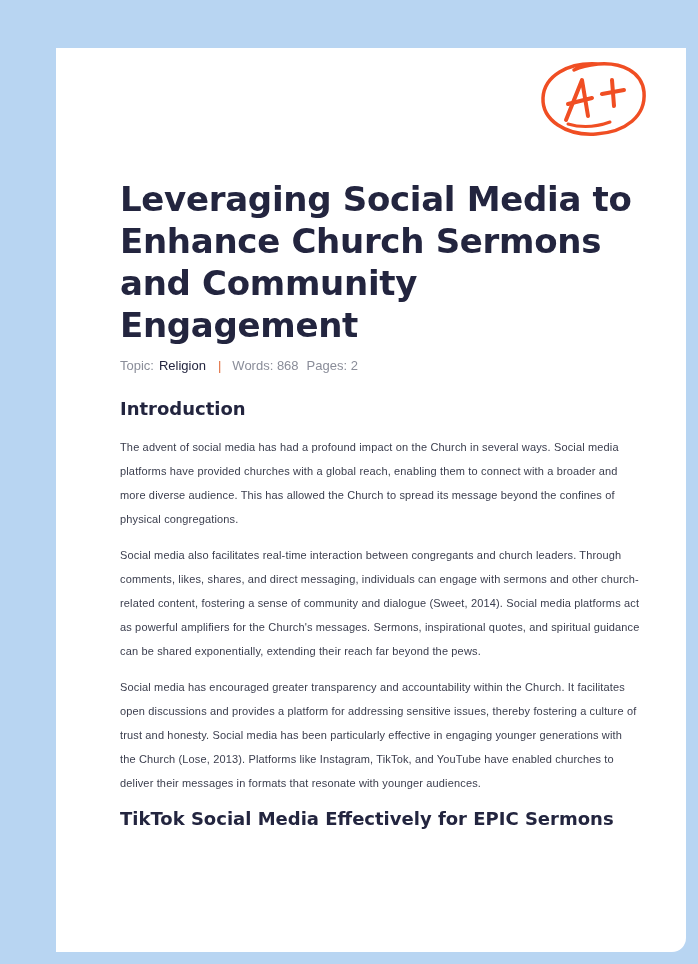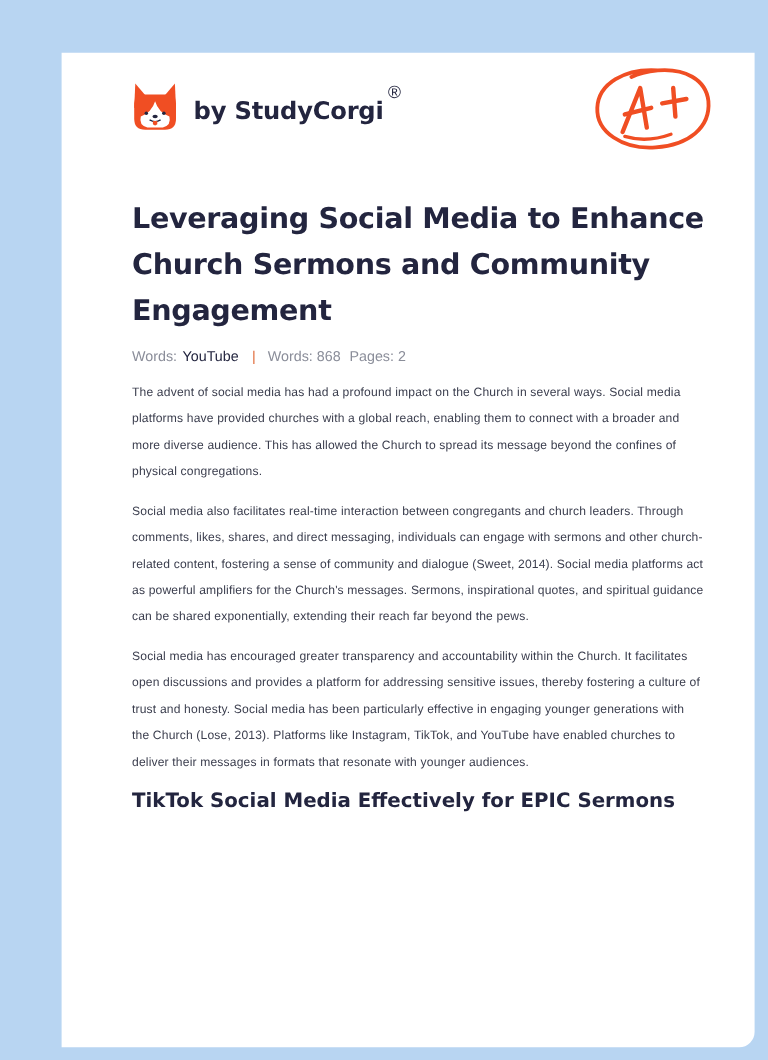--- a/index.html
+++ b/index.html
@@ -63,21 +63,21 @@
       height: 82px;
     }
     .content {
       position: absolute;
       left: 64px;
       top: 130px;
       width: 520px;
     }
     .title {
       font-family: "DejaVu Sans", sans-serif;
-      font-size: 26px;
+      font-size: 34px;
       line-height: 42px;
       font-weight: 700;
       color: #23253f;
       letter-spacing: -0.3px;
     }
     .meta {
       margin-top: 12px;
       font-size: 13px;
       color: #8a8d99;
       display: flex;
@@ -113,63 +113,42 @@
     }
     .paragraph.first { margin-top: 14px; }
     .paragraph + .paragraph { }
   </style>
 </head>
 <body>
 
 <div class="page-card">
 
   <div class="header">
-    <div class="logo">
-      <svg class="corgi-icon" viewBox="0 0 42 46">
-
-        <path d="M3 2 L15 16 L8 26 L2 24 Z" fill="#f04e23"></path>
-        <path d="M39 2 L27 16 L34 26 L40 24 Z" fill="#f04e23"></path>
-
-        <path d="M2 20 Q2 12 10 12 L32 12 Q40 12 40 20 L40 34 Q40 44 30 44 L12 44 Q2 44 2 34 Z" fill="#f04e23"></path>
-
-        <path d="M21 18 Q24 28 34 32 Q36 40 28 42 L14 42 Q6 40 8 32 Q18 28 21 18 Z" fill="#ffffff"></path>
-
-        <circle cx="13" cy="29" r="1.6" fill="#23253f"></circle>
-        <circle cx="29" cy="29" r="1.6" fill="#23253f"></circle>
-
-        <ellipse cx="21" cy="32" rx="2.4" ry="1.6" fill="#23253f"></ellipse>
-
-        <path d="M16 35 Q21 38 26 35" stroke="#23253f" stroke-width="1.2" fill="none"></path>
-
-        <path d="M19 36 L23 36 L23 39 Q21 41 19 39 Z" fill="#f04e23"></path>
-      </svg>
-      <span class="brand-text">by StudyCorgi</span>
-      <span class="registered">®</span>
-    </div>
 
     <svg class="grade-badge" viewBox="0 0 112 82">
       <path d="M60 6 C30 4 6 18 5 40 C4 62 28 78 58 76 C88 74 108 58 106 34 C104 14 84 4 60 6 C50 7 42 9 36 12" stroke="#f04e23" stroke-width="3.5" fill="none" stroke-linecap="round"></path>
       <path d="M28 62 L44 22 L50 58" stroke="#f04e23" stroke-width="4" fill="none" stroke-linecap="round" stroke-linejoin="round"></path>
       <path d="M30 46 L54 40" stroke="#f04e23" stroke-width="4" fill="none" stroke-linecap="round"></path>
       <path d="M64 36 L86 32" stroke="#f04e23" stroke-width="4" fill="none" stroke-linecap="round"></path>
       <path d="M74 22 L76 48" stroke="#f04e23" stroke-width="4" fill="none" stroke-linecap="round"></path>
       <path d="M30 66 Q50 72 72 64" stroke="#f04e23" stroke-width="3" fill="none" stroke-linecap="round"></path>
     </svg>
   </div>
 
   <div class="content">
     <h1 class="title">Leveraging Social Media to Enhance Church Sermons and Community Engagement</h1>
 
     <div class="meta">
-      <span>Words:</span>
-      <span class="topic-value">YouTube</span>
+      <span>Topic:</span>
+      <span class="topic-value">Religion</span>
       <span class="sep">|</span>
       <span>Words: 868</span>
       <span class="pages">Pages: 2</span>
     </div>
 
+    <h2 class="section-heading h-intro">Introduction</h2>
     <p class="paragraph first">The advent of social media has had a profound impact on the Church in several ways. Social media platforms have provided churches with a global reach, enabling them to connect with a broader and more diverse audience. This has allowed the Church to spread its message beyond the confines of physical congregations.</p>
     <p class="paragraph">Social media also facilitates real-time interaction between congregants and church leaders. Through comments, likes, shares, and direct messaging, individuals can engage with sermons and other church-related content, fostering a sense of community and dialogue (Sweet, 2014). Social media platforms act as powerful amplifiers for the Church's messages. Sermons, inspirational quotes, and spiritual guidance can be shared exponentially, extending their reach far beyond the pews.</p>
     <p class="paragraph">Social media has encouraged greater transparency and accountability within the Church. It facilitates open discussions and provides a platform for addressing sensitive issues, thereby fostering a culture of trust and honesty. Social media has been particularly effective in engaging younger generations with the Church (Lose, 2013). Platforms like Instagram, TikTok, and YouTube have enabled churches to deliver their messages in formats that resonate with younger audiences.</p>
 
     <h2 class="section-heading h-using">TikTok Social Media Effectively for EPIC Sermons</h2>
   </div>
 </div>
 
 </body></html>

